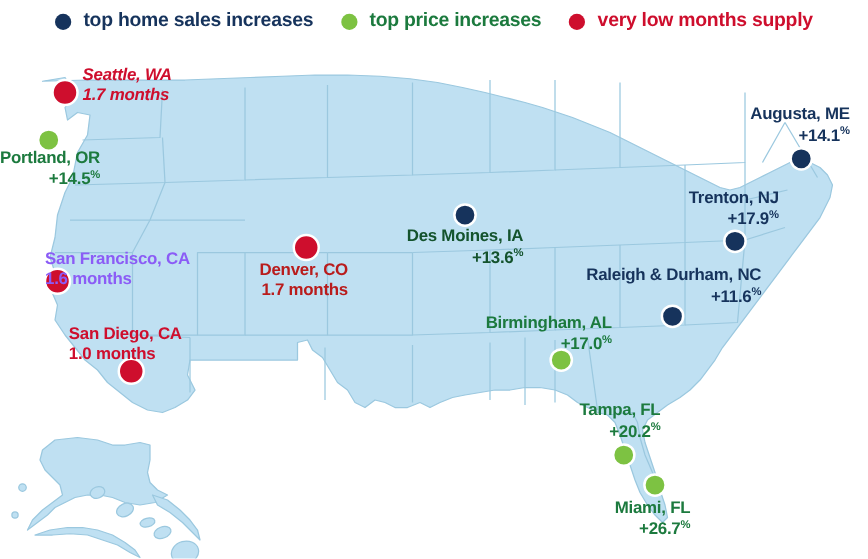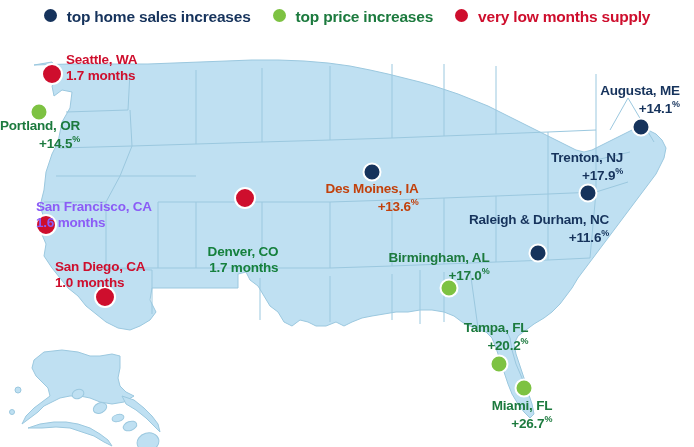--- a/index.html
+++ b/index.html
@@ -27,20 +27,21 @@
     width: 694px;
     height: 34px;
     display: flex;
     align-items: center;
     justify-content: center;
     gap: 22px;
     white-space: nowrap;
   }
   .legend-item {
     display: flex;
+    align-items: center;
     gap: 10px;
     font-size: 15.5px;
     font-weight: bold;
     letter-spacing: -0.2px;
   }
   .legend-dot {
     width: 13px;
     height: 13px;
     border-radius: 50%;
     flex: 0 0 auto;
@@ -212,46 +213,46 @@
           <path d="M 420,240 L 420,294"></path>
           <path d="M 470,240 L 478,298"></path>
           <path d="M 152,240 L 152,284"></path>
         </g>
       </g>
     </svg>
   </div>
 
   <div id="markers">
       <div class="marker sz-lg" style="left: 52px; top: 74px; background: rgb(206, 14, 45);"></div>
-      <div class="city-label al-left" style="left: 66px; top: 52px; color: rgb(206, 14, 45);">
+      <div class="city-label al-left" style="left: 66px; top: 52px; color: rgb(206, 14, 45); font-style: italic;">
         <span class="ln">Seattle, WA</span>
         <span class="ln"><span>1.7 months</span></span>
       </div>
       <div class="marker sz-md" style="left: 39px; top: 112px; background: rgb(125, 194, 66);"></div>
       <div class="city-label al-center" style="left: 40px; top: 118px; color: rgb(28, 122, 62);">
         <span class="ln">Portland, OR</span>
         <span class="ln"><span>+14.5</span><span class="pct-sup">%</span></span>
       </div>
       <div class="marker sz-lg" style="left: 46px; top: 225px; background: rgb(206, 14, 45);"></div>
       <div class="city-label al-left" style="left: 36px; top: 199px; color: #8b5cf6;">
         <span class="ln">San Francisco, CA</span>
         <span class="ln"><span>1.6 months</span></span>
       </div>
       <div class="marker sz-lg" style="left: 105px; top: 297px; background: rgb(206, 14, 45);"></div>
       <div class="city-label al-left" style="left: 55px; top: 259px; color: rgb(206, 14, 45);">
         <span class="ln">San Diego, CA</span>
         <span class="ln"><span>1.0 months</span></span>
       </div>
       <div class="marker sz-lg" style="left: 245px; top: 198px; background: rgb(206, 14, 45);"></div>
-      <div class="city-label al-center" style="left: 243px; top: 208px; color: #15803d; margin-top: 36px;">
+      <div class="city-label al-center" style="left: 243px; top: 208px; color: #b91c1c;">
         <span class="ln">Denver, CO</span>
         <span class="ln"><span>1.7 months</span></span>
       </div>
       <div class="marker sz-md" style="left: 372px; top: 172px; background: rgb(22, 51, 92);"></div>
-      <div class="city-label al-center" style="left: 372px; top: 181px; color: #c2410c;">
+      <div class="city-label al-center" style="left: 372px; top: 181px; color: #14532d;">
         <span class="ln">Des Moines, IA</span>
         <span class="ln"><span>+13.6</span><span class="pct-sup">%</span></span>
       </div>
       <div class="marker sz-md" style="left: 641px; top: 127px; background: rgb(22, 51, 92);"></div>
       <div class="city-label al-center" style="left: 640px; top: 83px; color: rgb(22, 51, 92);">
         <span class="ln">Augusta, ME</span>
         <span class="ln"><span>+14.1</span><span class="pct-sup">%</span></span>
       </div>
       <div class="marker sz-md" style="left: 588px; top: 193px; background: rgb(22, 51, 92);"></div>
       <div class="city-label al-center" style="left: 587px; top: 150px; color: rgb(22, 51, 92);">

